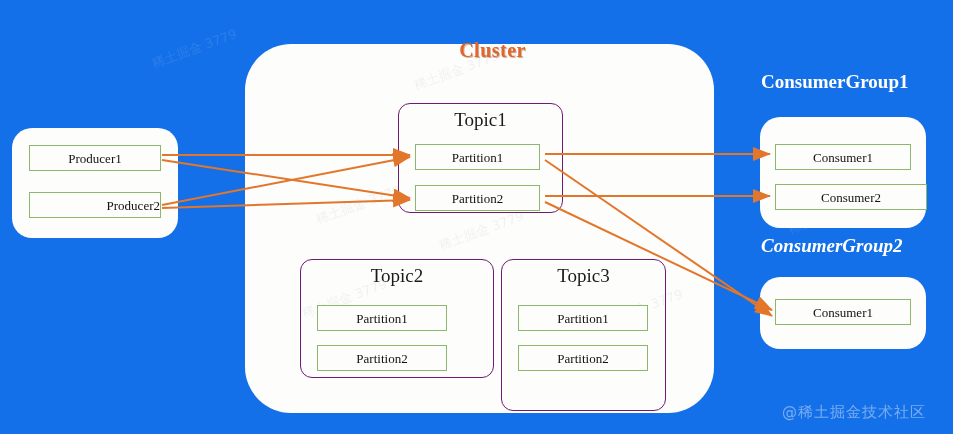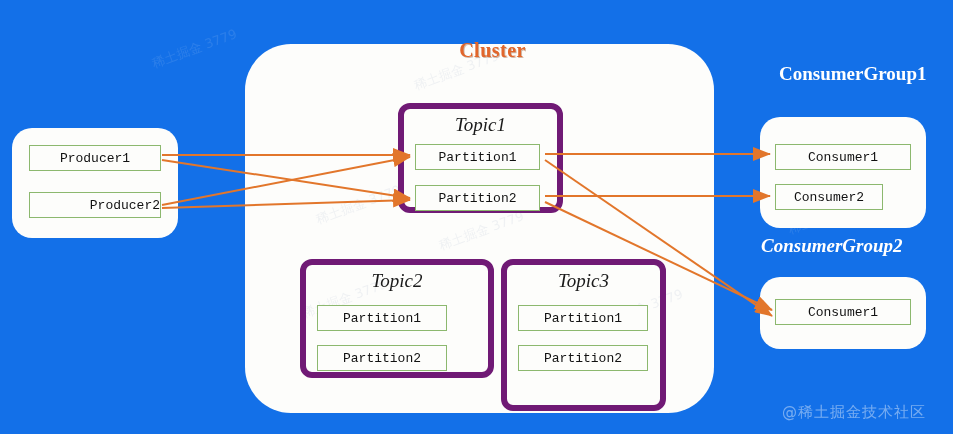--- a/index.html
+++ b/index.html
@@ -20,21 +20,21 @@
     color:#e2662b;
     text-shadow:1px 1px 0 rgba(120,60,20,.35);
     margin-top:40px;
   }
   .cg-title{
     position:absolute;
     font-family:"Liberation Serif", serif;
     font-weight:bold;font-size:19px;color:#ffffff;
     white-space:nowrap;
   }
-  #cg1-title{left:761px;top:63px;margin-left:18px;}
+  #cg1-title{left:761px;top:71px;}
   #cg2-title{left:761px;top:235px;font-style:italic;}
 
   
   .white-box{
     position:absolute;
     background:#fdfdfb;
     border-radius:18px;
     box-sizing:border-box;
   }
   #cluster-box{
@@ -42,67 +42,66 @@
     border-radius:46px;
     background:#fdfdfb;
   }
   #producer-box{left:12px;top:128px;width:166px;height:110px;border-radius:20px;}
   #cg1-box{left:760px;top:117px;width:166px;height:111px;border-radius:20px;}
   #cg2-box{left:760px;top:277px;width:166px;height:72px;border-radius:20px;}
 
   
   .topic-box{
     position:absolute;
-    border:6px solid #701a75;
+    border:1px solid #701a75;
     border-radius:12px;
     background:transparent;
     box-sizing:border-box;
-    font-style:italic;
   }
   #topic1-box{left:398px;top:103px;width:165px;height:110px;}
   #topic2-box{left:300px;top:259px;width:194px;height:119px;}
   #topic3-box{left:501px;top:259px;width:165px;height:152px;}
 
   .topic-label{
     position:absolute;left:0;right:0;top:5px;
     text-align:center;
     font-size:19px;color:#1a1a1a;
     font-family:"Liberation Serif", serif;
   }
 
   
   .cell{
     position:absolute;
     border:1px solid #8cb86e;
     background:#fdfdfb;
     box-sizing:border-box;
     text-align:center;
     font-size:13px;color:#111111;
-    font-family:Liberation Mono, monospace;
+    font-family:Liberation Serif, serif;
     line-height:26px;
     height:26px;
   }
 
   
   #producer1{left:29px;top:145px;width:132px;}
   #producer2{left:29px;top:192px;width:132px;text-align:right;}
 
   
   #t1p1{left:415px;top:144px;width:125px;}
   #t1p2{left:415px;top:185px;width:125px;}
   
   #t2p1{left:317px;top:305px;width:130px;}
   #t2p2{left:317px;top:345px;width:130px;}
   
   #t3p1{left:518px;top:305px;width:130px;}
   #t3p2{left:518px;top:345px;width:130px;}
 
   
   #cg1c1{left:775px;top:144px;width:136px;}
-  #cg1c2{left:775px;top:184px;width:108px;}
+  #cg1c2{left:775px;top:184px;width:152px;}
   #cg2c1{left:775px;top:299px;width:136px;}
 
   
   #arrows{position:absolute;left:0;top:0;width:953px;height:434px;pointer-events:none;}
 
   
   .wm{
     position:absolute;
     font-family:"DejaVu Sans", sans-serif;
     color:rgba(120,140,180,.10);

